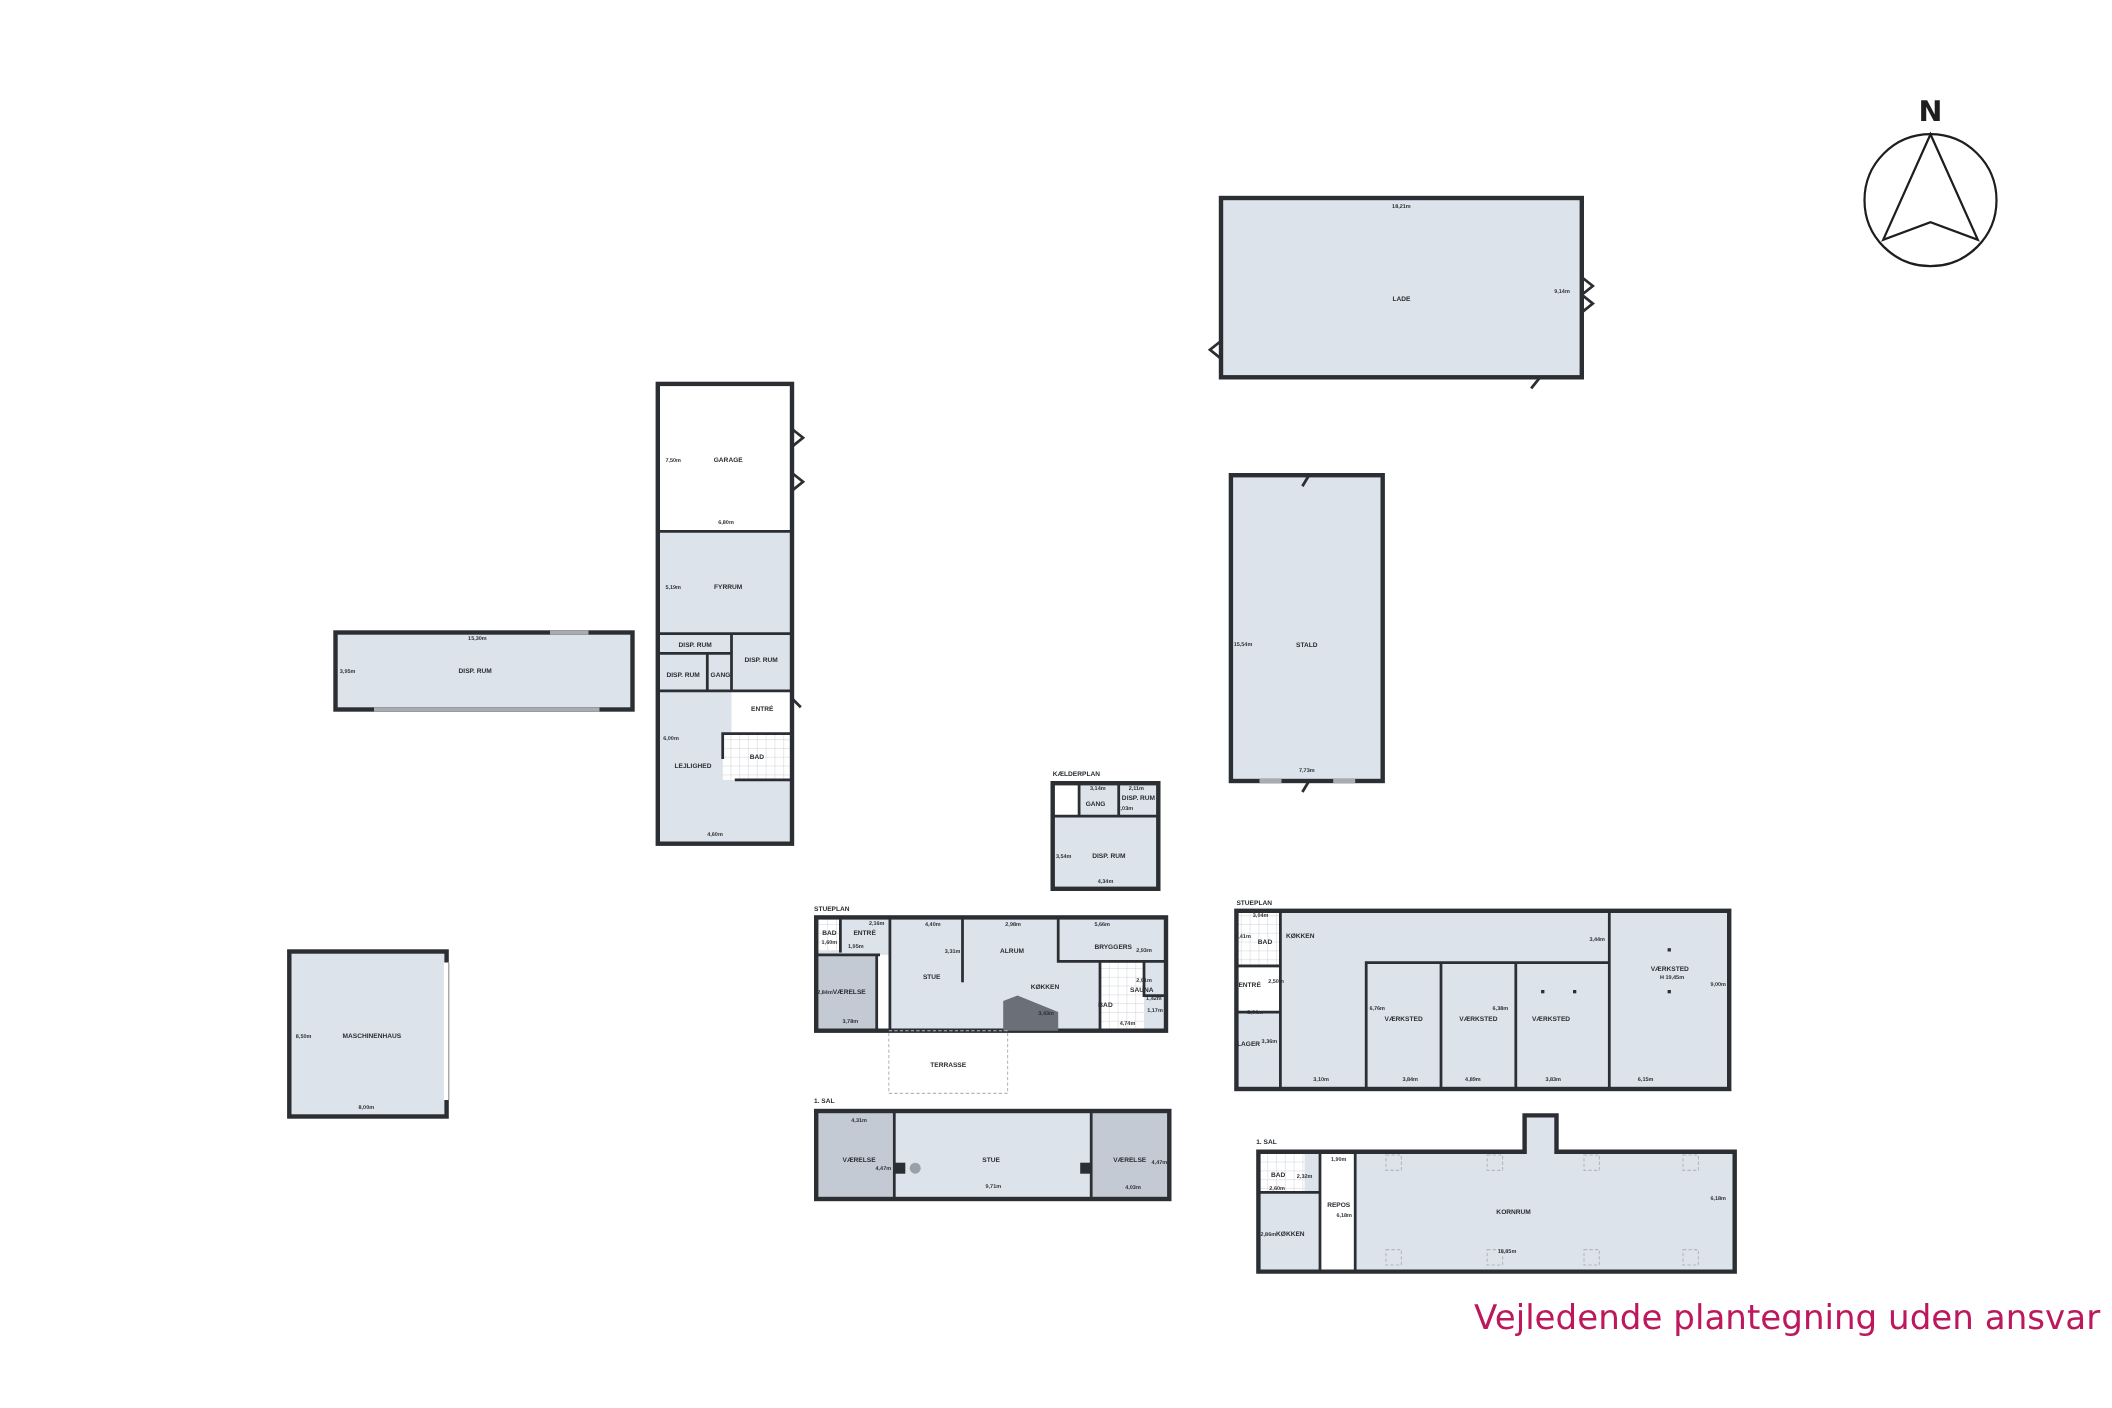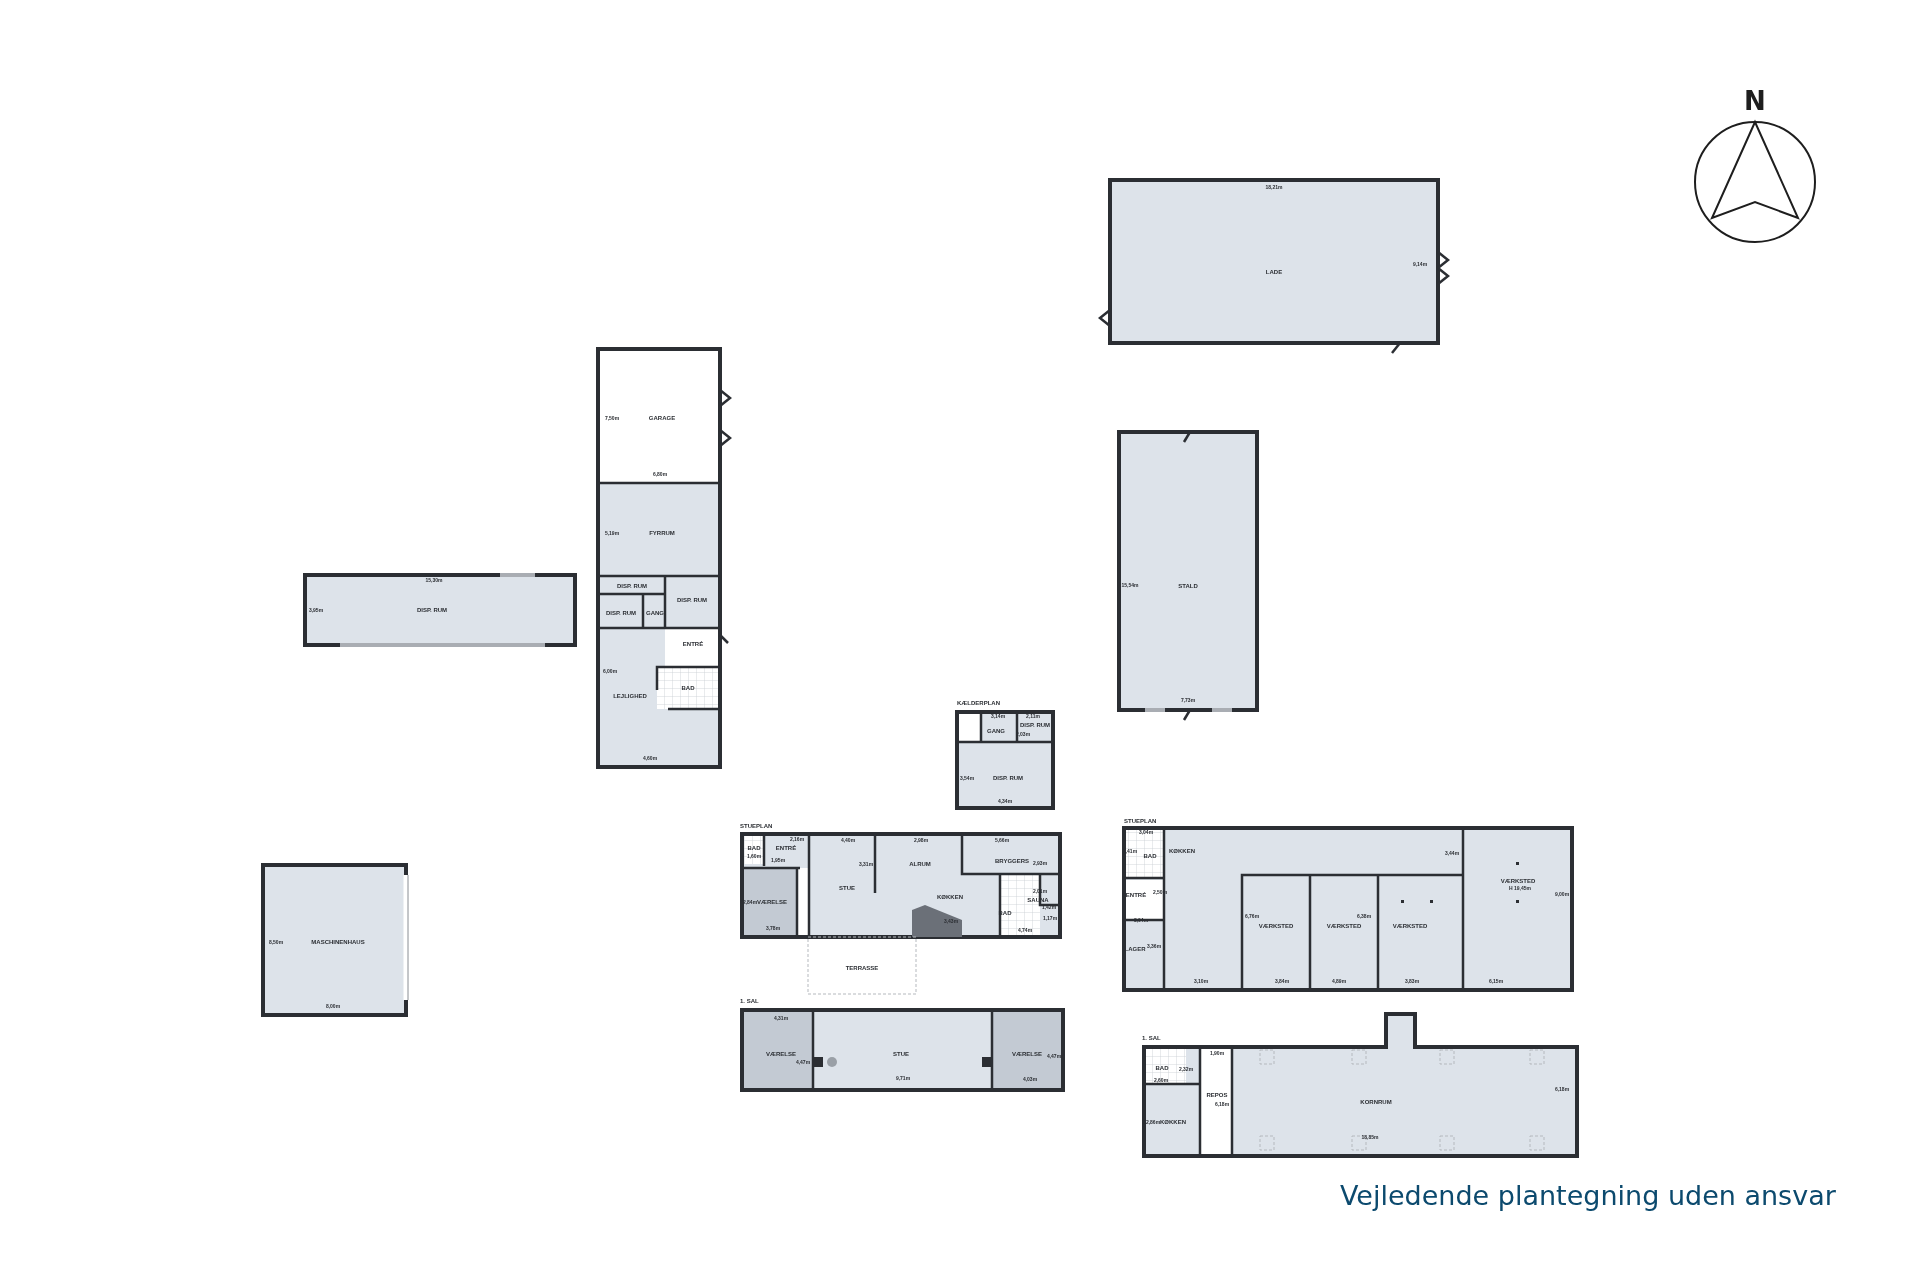--- a/index.html
+++ b/index.html
@@ -11,21 +11,21 @@
   .wall{fill:none;stroke:#2b2e33;stroke-width:4;}
   .iwall{fill:none;stroke:#2b2e33;stroke-width:2.5;}
   .win{stroke:#a9adb3;stroke-width:4;}
   .lbl{font-family:"Liberation Sans",sans-serif;font-size:6px;font-weight:bold;fill:#2b2e33;text-anchor:middle;}
   .dim{font-family:"Liberation Sans",sans-serif;font-size:5px;font-weight:bold;fill:#2b2e33;text-anchor:middle;}
   .plan-title{font-family:"Liberation Sans",sans-serif;font-size:6px;font-weight:bold;fill:#2b2e33;}
   .tile{fill:url(#tiles);}
   .dash{fill:none;stroke:#b5b9be;stroke-width:1;stroke-dasharray:3 2;}
   .compass-line{fill:none;stroke:#1e1e1e;stroke-width:2;}
   .north{font-family:"DejaVu Sans",sans-serif;font-size:26px;font-weight:bold;fill:#1e1e1e;text-anchor:middle;}
-  .footer{position:absolute;left:1340px;top:1180px;font-family:"DejaVu Sans",sans-serif;font-size:27px;color:#0c4a6e;white-space:nowrap;}
+  .footer{position:absolute;left:1340px;top:1180px;font-family:"DejaVu Sans",sans-serif;font-size:31px;color:#be185d;white-space:nowrap;}
 </style>
 </head>
 <body>
 
 <svg class="plan" viewBox="0 0 1920 1280" xmlns="http://www.w3.org/2000/svg">
   <defs>
     <pattern id="tiles" width="8" height="8" patternUnits="userSpaceOnUse">
       <rect width="8" height="8" fill="#ffffff"></rect>
       <path d="M8 0 L0 0 0 8" fill="none" stroke="#c9cdd2" stroke-width="0.8"></path>
     </pattern>

